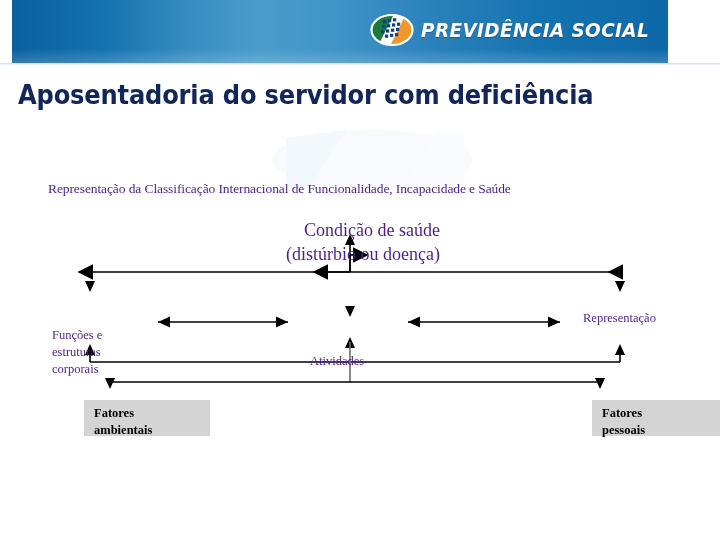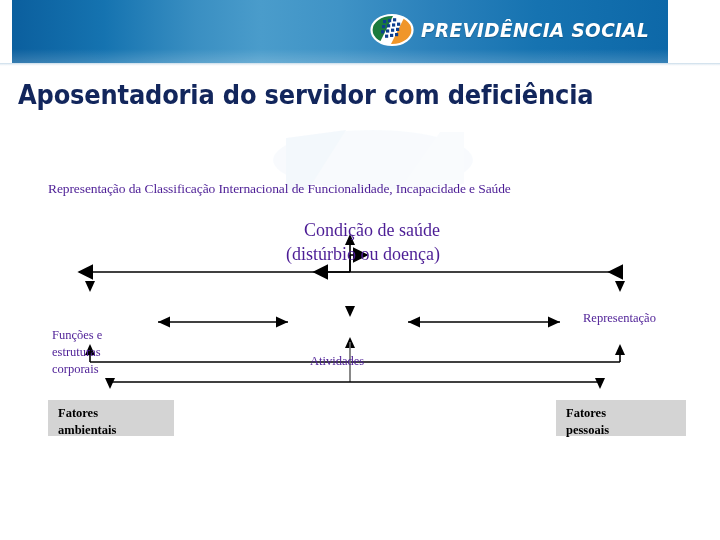--- a/index.html
+++ b/index.html
@@ -144,20 +144,21 @@
     position: absolute;
     background: #d4d4d4;
     font-family: "Liberation Serif", serif;
     font-weight: bold;
     font-size: 12.5px;
     color: #000000;
     line-height: 1.35;
     white-space: pre-line;
     padding: 5px 0 6px 10px;
     box-sizing: border-box;
+    margin-left: 36px;
   }
   .box-amb  { left: 48px;  top: 400px; width: 126px; height: 36px; }
   .box-pes  { left: 556px; top: 400px; width: 130px; height: 36px; }
 </style>
 </head>
 <body>
 
 <div class="header">
   <div class="header-sheen"></div>
 

